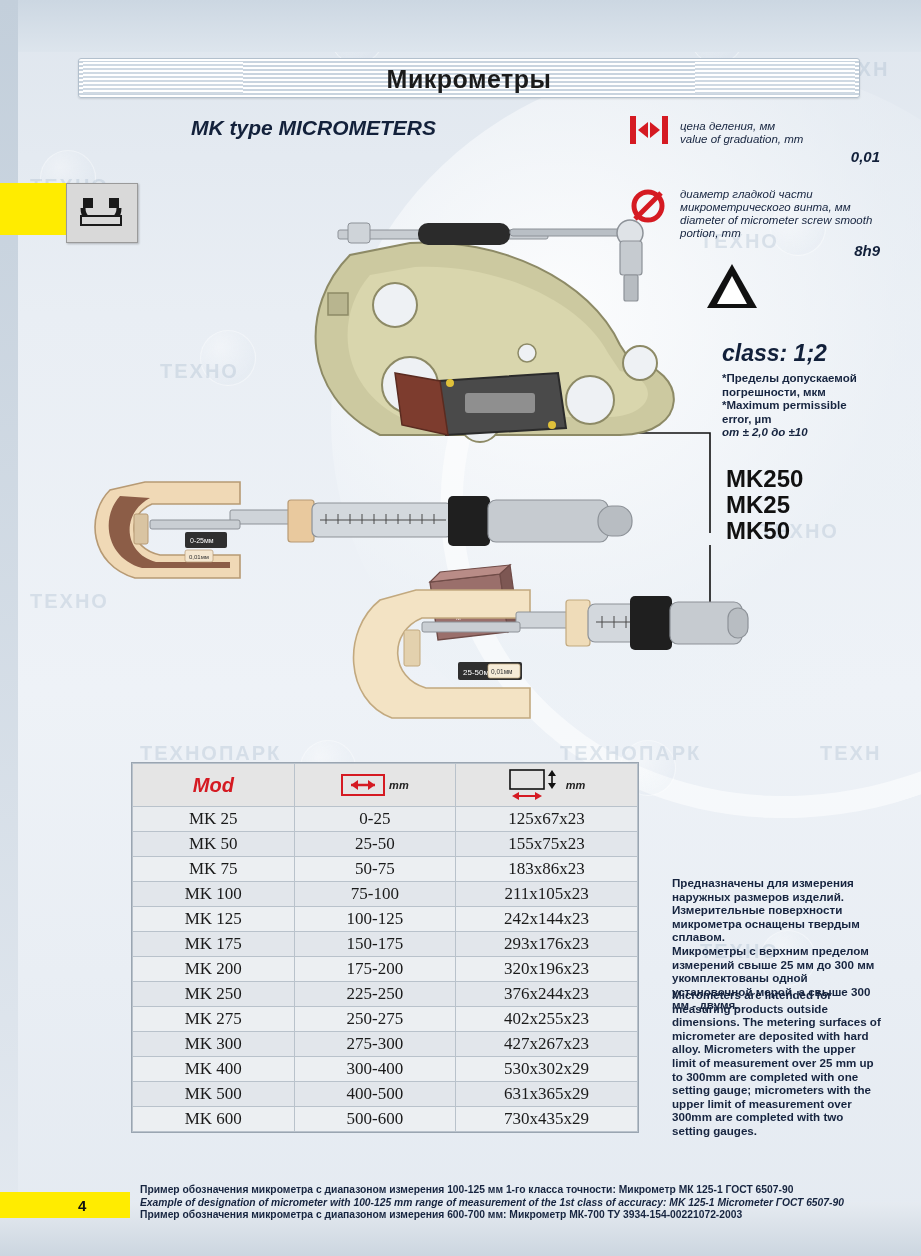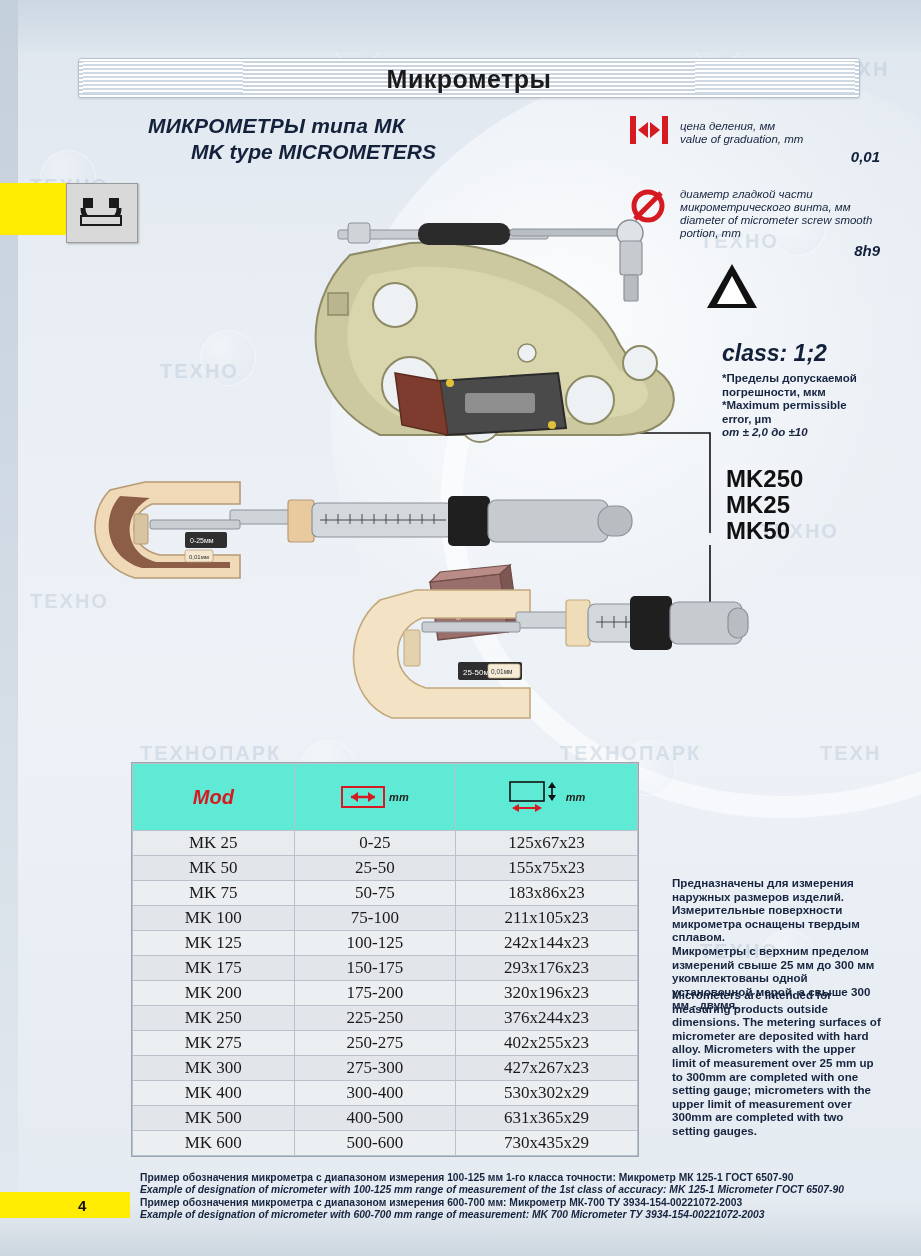--- a/index.html
+++ b/index.html
@@ -219,22 +219,22 @@
   }
   table.specs td, table.specs th {
     border: 1px solid #b9c2cb;
     padding: 2px 4px;
     text-align: center;
     font-family: "Liberation Serif", serif;
     font-size: 17px;
   }
   table.specs thead th {
     height: 42px;
-    background: #5eead4;
-    padding: 12px;
+    background: #e5e5e5;
+    padding: 0;
   }
   table.specs tbody tr:nth-child(odd) td { background: #eceff2; }
   table.specs tbody tr:nth-child(even) td { background: #e2e6eb; }
   table.specs tbody tr:nth-child(1) td { background: #e9ecef; }
   .mod-label {
     font-family: "Liberation Sans", sans-serif;
     font-weight: bold;
     font-style: italic;
     font-size: 20px;
     color: #d51a22;
@@ -328,21 +328,20 @@
   <div class="top-band"></div>
   <div class="top-left-block"></div>
 
   <div class="title-bar">
     <div class="title-inner-l"></div>
     <div class="title-inner-r"></div>
     <div class="title-text">Микрометры</div>
   </div>
 
   <div class="heading">
-    <div class="l1">МИКРОМЕТРЫ типа МК</div>
     <div class="l2">MK type MICROMETERS</div>
   </div>
 
   <div class="yellow-tab"></div>
   <div class="icon-box">
     <svg class="glyph" viewBox="0 0 52 40">
       <path d="M8 6 h10 v10 h-10 z" fill="#1a1a1a"></path>
       <path d="M34 6 h10 v10 h-10 z" fill="#1a1a1a"></path>
       <path d="M8 16 q0 14 18 14 q18 0 18 -14" fill="none" stroke="#1a1a1a" stroke-width="5"></path>
       <rect x="6" y="24" width="40" height="9" fill="#d9d9d9"></rect>
@@ -606,16 +605,15 @@
   <div class="desc" id="desc-ru">Предназначены для измерения наружных размеров изделий. Измерительные поверхности микрометра оснащены твердым сплавом.<br>Микрометры с верхним пределом измерений свыше 25 мм до 300 мм укомплектованы одной установочной мерой, а свыше 300 мм - двумя.</div>
   <div class="desc" id="desc-en">Micrometers are intended for measuring products outside dimensions. The metering surfaces of micrometer are deposited with hard alloy. Micrometers with the upper limit of measurement over 25 mm up to 300mm are completed with one setting gauge; micrometers with the upper limit of measurement over 300mm are completed with two setting gauges.</div>
 
   <div class="footer-band"></div>
   <div class="page-num-box"></div>
   <div class="page-num">4</div>
   <div class="footer-text">
     <div>Пример обозначения микрометра с диапазоном измерения 100-125 мм 1-го класса точности: Микрометр МК 125-1 ГОСТ 6507-90</div>
     <div class="it">Example of designation of micrometer with 100-125 mm range of measurement of the 1st class of accuracy: MK 125-1 Micrometer  ГОСТ 6507-90</div>
     <div>Пример обозначения микрометра с диапазоном измерения 600-700 мм: Микрометр МК-700 ТУ 3934-154-00221072-2003</div>
-    <div class="it">Example of designation of micrometer with 600-700 mm range of measurement: MK 700 Micrometer  ТУ 3934-154-00221072-2003</div>
   </div>
 
 </div>
 
 </body></html>

